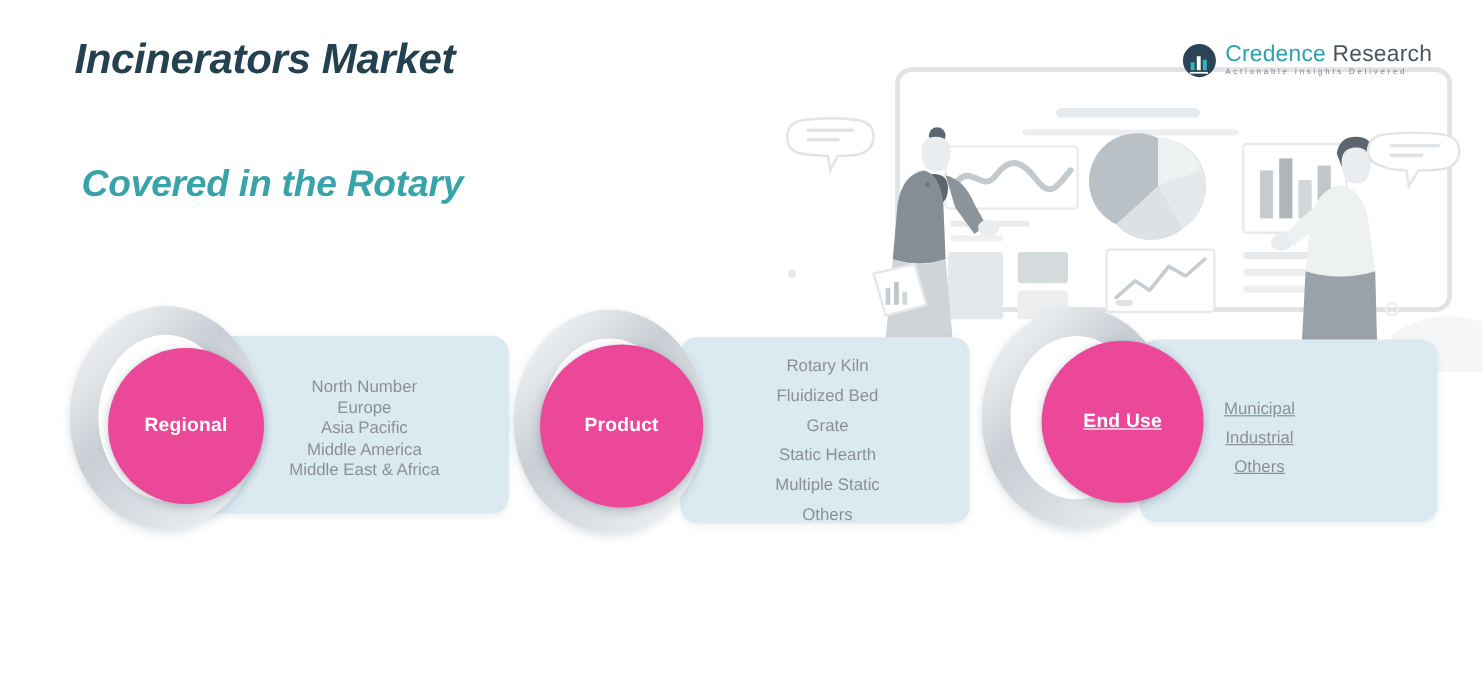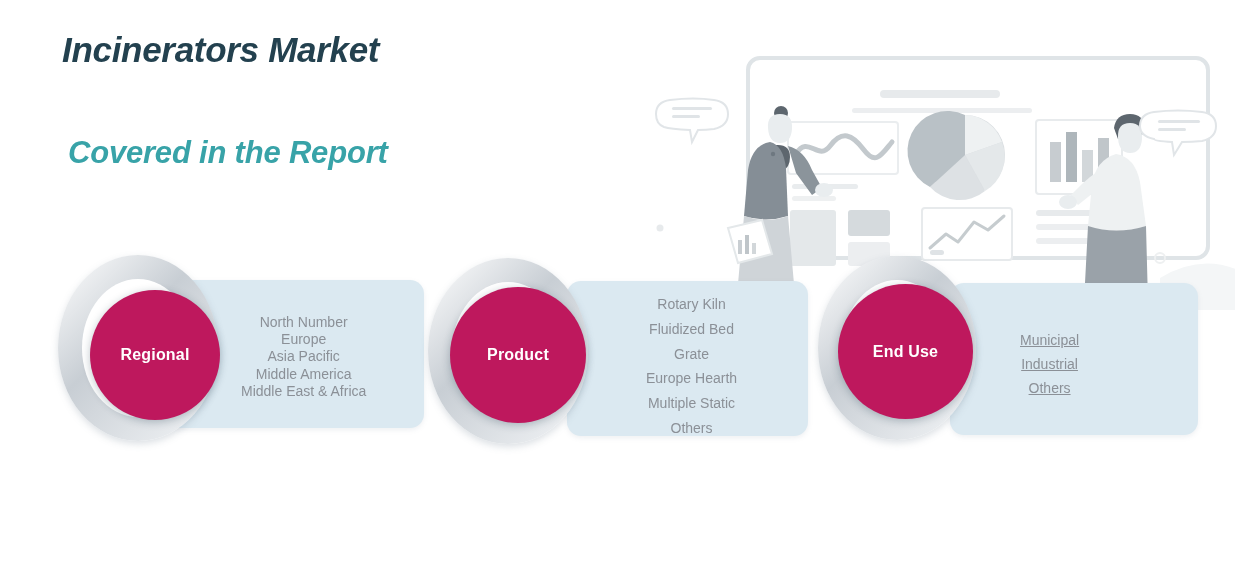--- a/index.html
+++ b/index.html
@@ -110,21 +110,21 @@
   .ring::after {
     content: "";
     position: absolute;
     border-radius: 50%;
     background: #ffffff;
   }
 
   .bubble {
     position: absolute;
     border-radius: 50%;
-    background: #be185d;
+    background: #ec4899;
     display: flex;
     align-items: center;
     justify-content: center;
     color: #ffffff;
     font-size: 16px;
     font-weight: bold;
     letter-spacing: 0.2px;
     box-shadow: 0 2px 8px rgba(20,50,70,0.28);
   }
 </style>
@@ -214,23 +214,40 @@
 
       <circle cx="20" cy="178" r="3.5" fill="#e7eaec"></circle>
       <circle cx="520" cy="208" r="5" fill="none" stroke="#eef0f1" stroke-width="2"></circle>
       <path d="M520 228 q 40 -24 78 -8 l 2 40 -80 0 z" fill="#f4f6f7"></path>
     </g>
   </svg>
 
   <div class="page-title">Incinerators Market</div>
 
   <div class="subtitle">
-    <span>Covered in the Report</span>
-  </div>
-
+    <span>Covered in the Rotary</span>
+  </div>
+
+  <div class="logo">
+    <svg class="logo-mark" viewBox="0 0 40 40" xmlns="http://www.w3.org/2000/svg">
+      <circle cx="20" cy="20" r="19" fill="#2b4355"></circle>
+      <path d="M20 1 a19 19 0 0 1 0 38 a14 14 0 0 0 0 -38 z" fill="#35505f"></path>
+      <rect x="10" y="22" width="4.5" height="9" fill="#2fb7c4"></rect>
+      <rect x="17" y="15" width="4.5" height="16" fill="#ffffff"></rect>
+      <rect x="24" y="19" width="4.5" height="12" fill="#2fb7c4"></rect>
+      <rect x="9" y="33" width="21" height="2" fill="#ffffff"></rect>
+    </svg>
+    <div class="logo-text">
+      <div class="logo-name">
+        <span class="c1">Credence</span>
+        <span class="c2">Research</span>
+      </div>
+      <div class="logo-tag">Actionable Insights Delivered</div>
+    </div>
+  </div>
 
   <div class="group">
     <div class="panel" style="left:165px; top:280px; width:259px; height:148px;"></div>
     <div class="panel-items" style="left:241px; top:314px; line-height:17.2px;">
       <div class="item">North Number</div>
       <div class="item">Europe</div>
       <div class="item">Asia Pacific</div>
       <div class="item">Middle America</div>
       <div class="item">Middle East &amp; Africa</div>
     </div>
@@ -241,21 +258,21 @@
       <span>Regional</span>
     </div>
   </div>
 
   <div class="group">
     <div class="panel" style="left:567px; top:281px; width:241px; height:155px;"></div>
     <div class="panel-items" style="left:646px; top:292px; line-height:24.8px;">
       <div class="item">Rotary Kiln</div>
       <div class="item">Fluidized Bed</div>
       <div class="item">Grate</div>
-      <div class="item">Europe Hearth</div>
+      <div class="item">Static Hearth</div>
       <div class="item">Multiple Static</div>
       <div class="item">Others</div>
     </div>
     <div class="ring" style="left:428px; top:258px; width:160px; height:186px;">
       <i style="position:absolute; left:24px; top:24px; width:112px; height:138px; border-radius:50%; background:#ffffff; display:block;"></i>
     </div>
     <div class="bubble" style="left:450px; top:287px; width:136px; height:136px;">
       <span>Product</span>
     </div>
   </div>
@@ -263,18 +280,18 @@
   <div class="group">
     <div class="panel" style="left:950px; top:283px; width:248px; height:152px;"></div>
     <div class="panel-items" style="left:1020px; top:328px; line-height:24.2px;text-decoration:underline;">
       <div class="item">Municipal</div>
       <div class="item">Industrial</div>
       <div class="item">Others</div>
     </div>
     <div class="ring" style="left:818px; top:256px; width:158px; height:184px;">
       <i style="position:absolute; left:24px; top:24px; width:110px; height:136px; border-radius:50%; background:#ffffff; display:block;"></i>
     </div>
-    <div class="bubble" style="left:838px; top:284px; width:135px; height:135px;">
+    <div class="bubble" style="left:868px; top:284px; width:135px; height:135px;text-decoration:underline;">
       <span>End Use</span>
     </div>
   </div>
 
 </div>
 
 </body></html>

